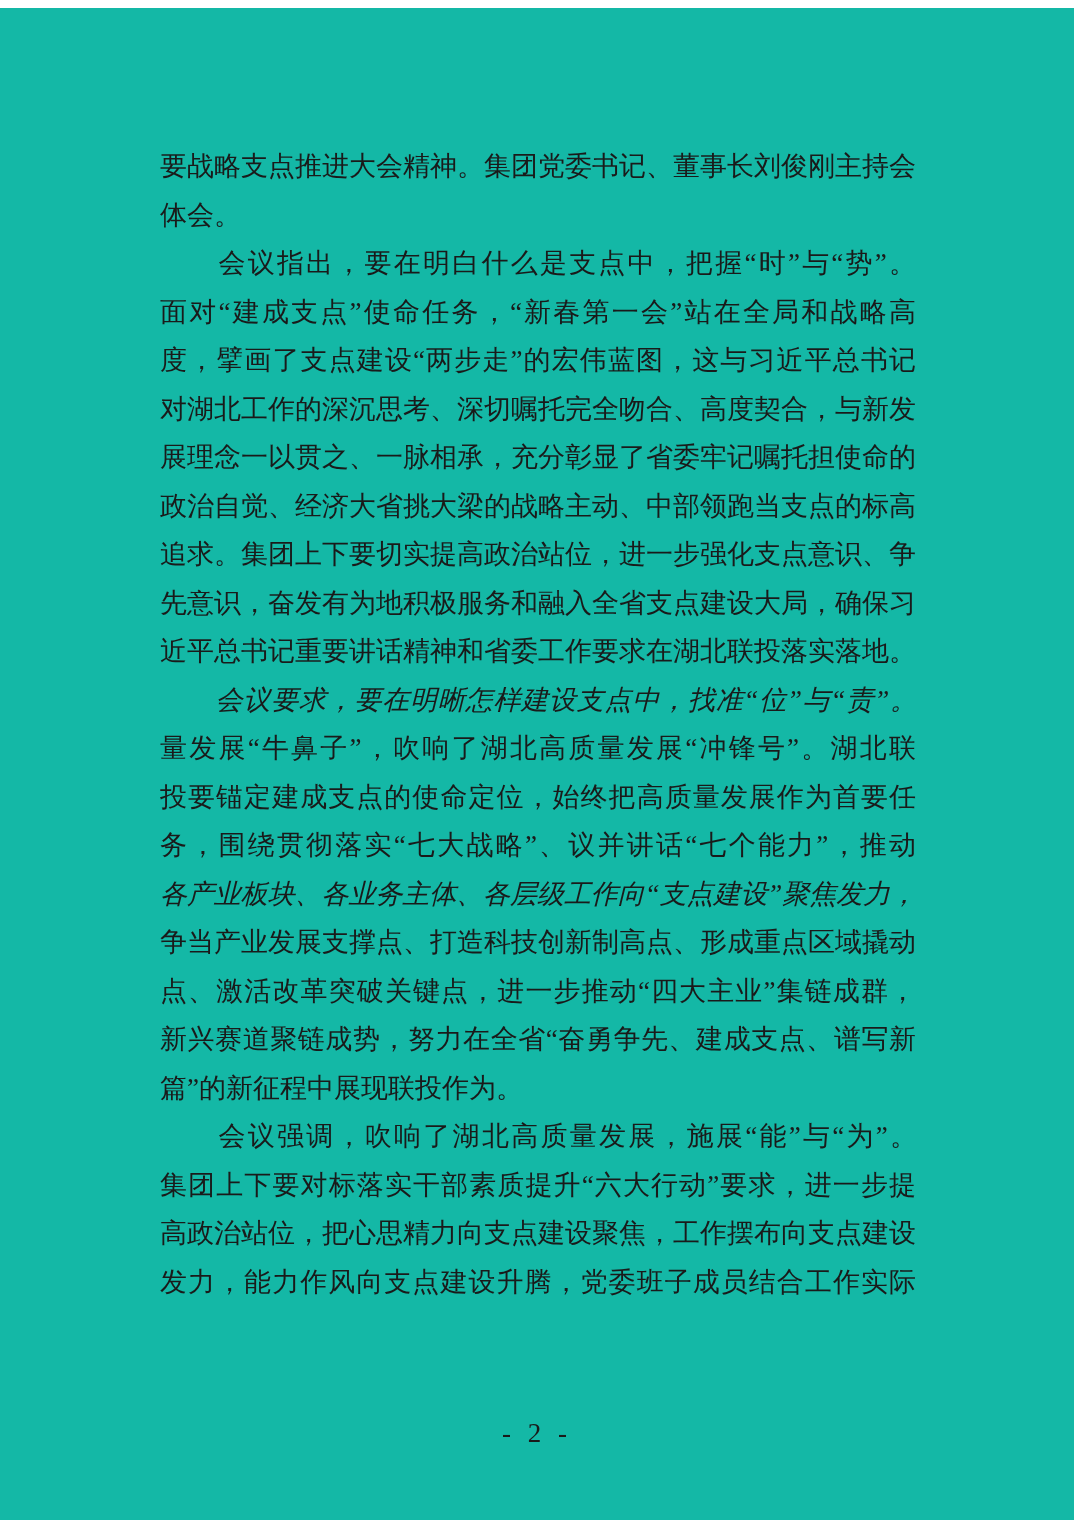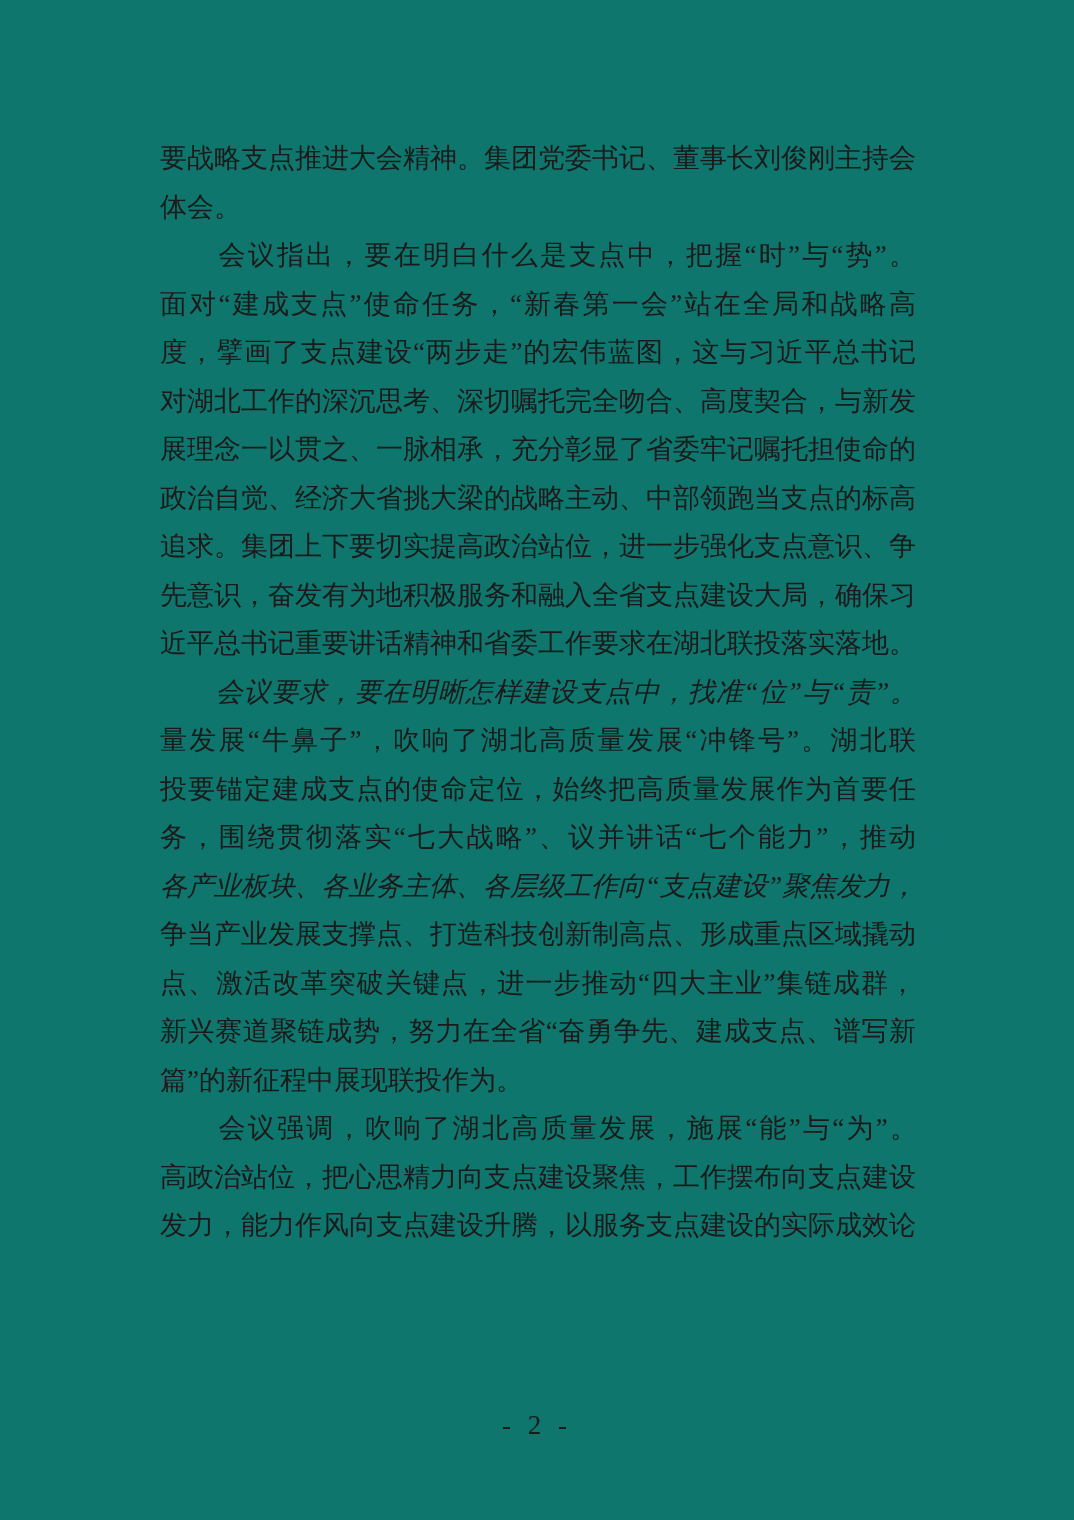--- a/index.html
+++ b/index.html
@@ -11,21 +11,22 @@
     height: 1520px;
     background: #ffffff;
     position: relative;
     overflow: hidden;
     font-family: "Liberation Serif", "DejaVu Serif", serif;
     color: #1a1a1a;
   }
   .page {
     position: absolute;
     inset: 0;
-    background: #0f766e;
+    background: #14b8a6;
+    margin-top: 8px;
   }
   .doc-body {
     position: absolute;
     left: 160px;
     top: 134px;
     width: 756px;
   }
   .line {
     font-size: 27px;
     line-height: 48.5px;
@@ -68,17 +69,18 @@
       <div class="line" style="letter-spacing: -1px; font-style: italic;">　　会议要求，要在明晰怎样建设支点中，找准“位”与“责”。</div>
       <div class="line">量发展“牛鼻子”，吹响了湖北高质量发展“冲锋号”。湖北联</div>
       <div class="line">投要锚定建成支点的使命定位，始终把高质量发展作为首要任</div>
       <div class="line">务，围绕贯彻落实“七大战略”、议并讲话“七个能力”，推动</div>
       <div class="line" style="letter-spacing: -1px; font-style: italic;">各产业板块、各业务主体、各层级工作向“支点建设”聚焦发力，</div>
       <div class="line">争当产业发展支撑点、打造科技创新制高点、形成重点区域撬动</div>
       <div class="line">点、激活改革突破关键点，进一步推动“四大主业”集链成群，</div>
       <div class="line">新兴赛道聚链成势，努力在全省“奋勇争先、建成支点、谱写新</div>
       <div class="line end">篇”的新征程中展现联投作为。</div>
       <div class="line" style="letter-spacing: -1px;">　　会议强调，吹响了湖北高质量发展，施展“能”与“为”。</div>
+      <div class="line">集团上下要对标落实干部素质提升“六大行动”要求，进一步提</div>
       <div class="line">高政治站位，把心思精力向支点建设聚焦，工作摆布向支点建设</div>
-      <div class="line">发力，能力作风向支点建设升腾，以服务支点建设的实际成效论</div>
+      <div class="line">发力，能力作风向支点建设升腾，党委班子成员结合工作实际</div>
     </div>
   <div class="page-num">- 2 -</div>
 </div>
 
 </body></html>

